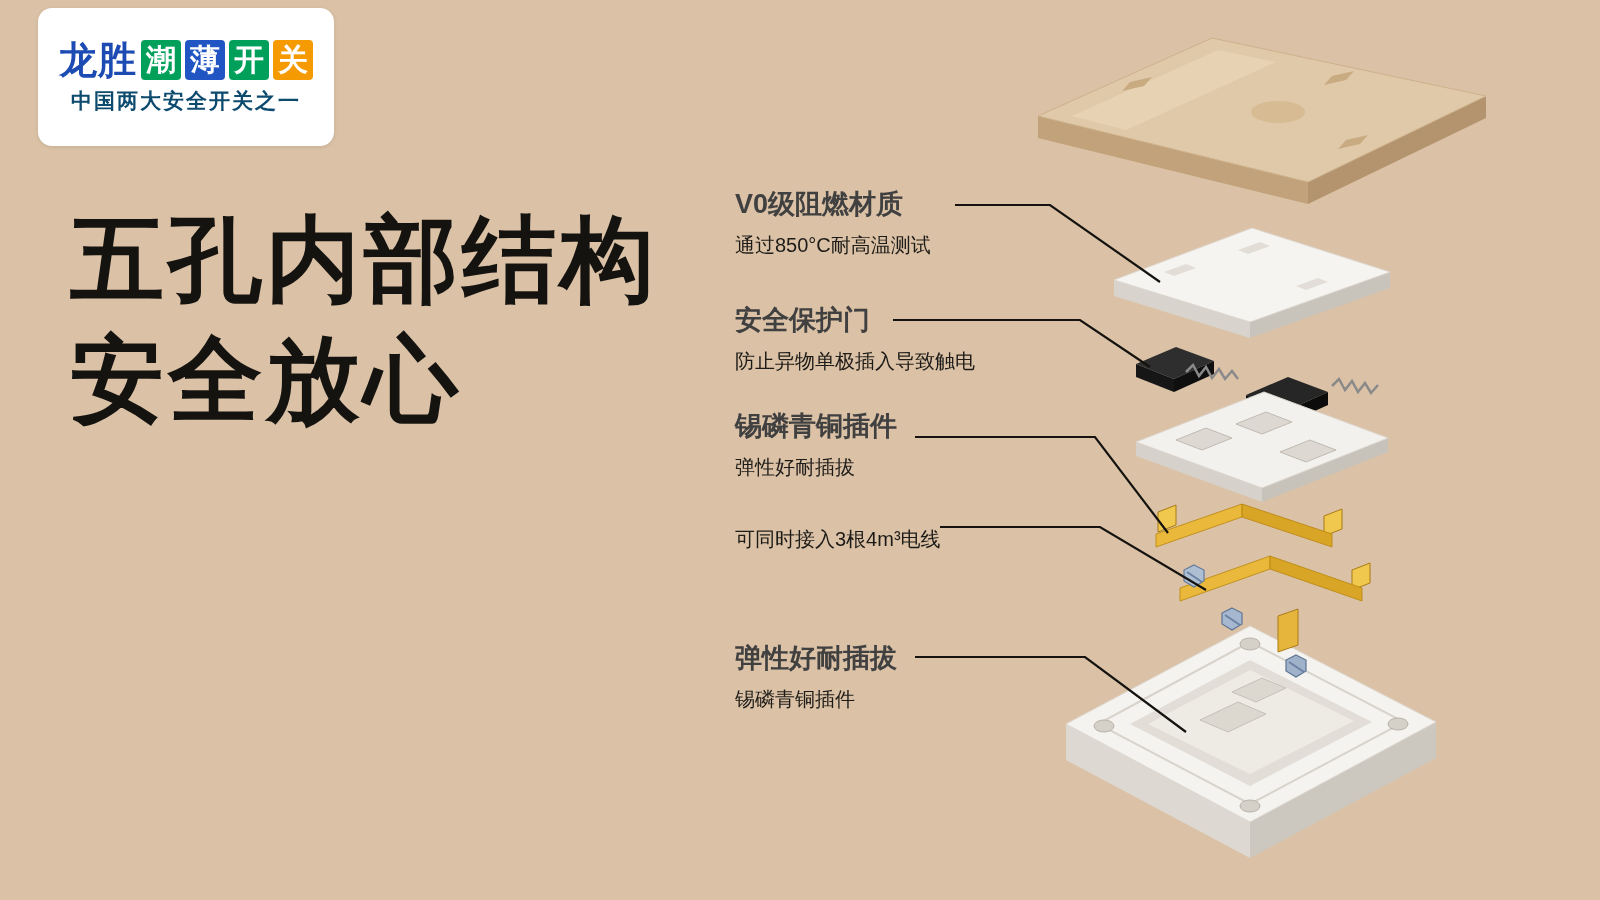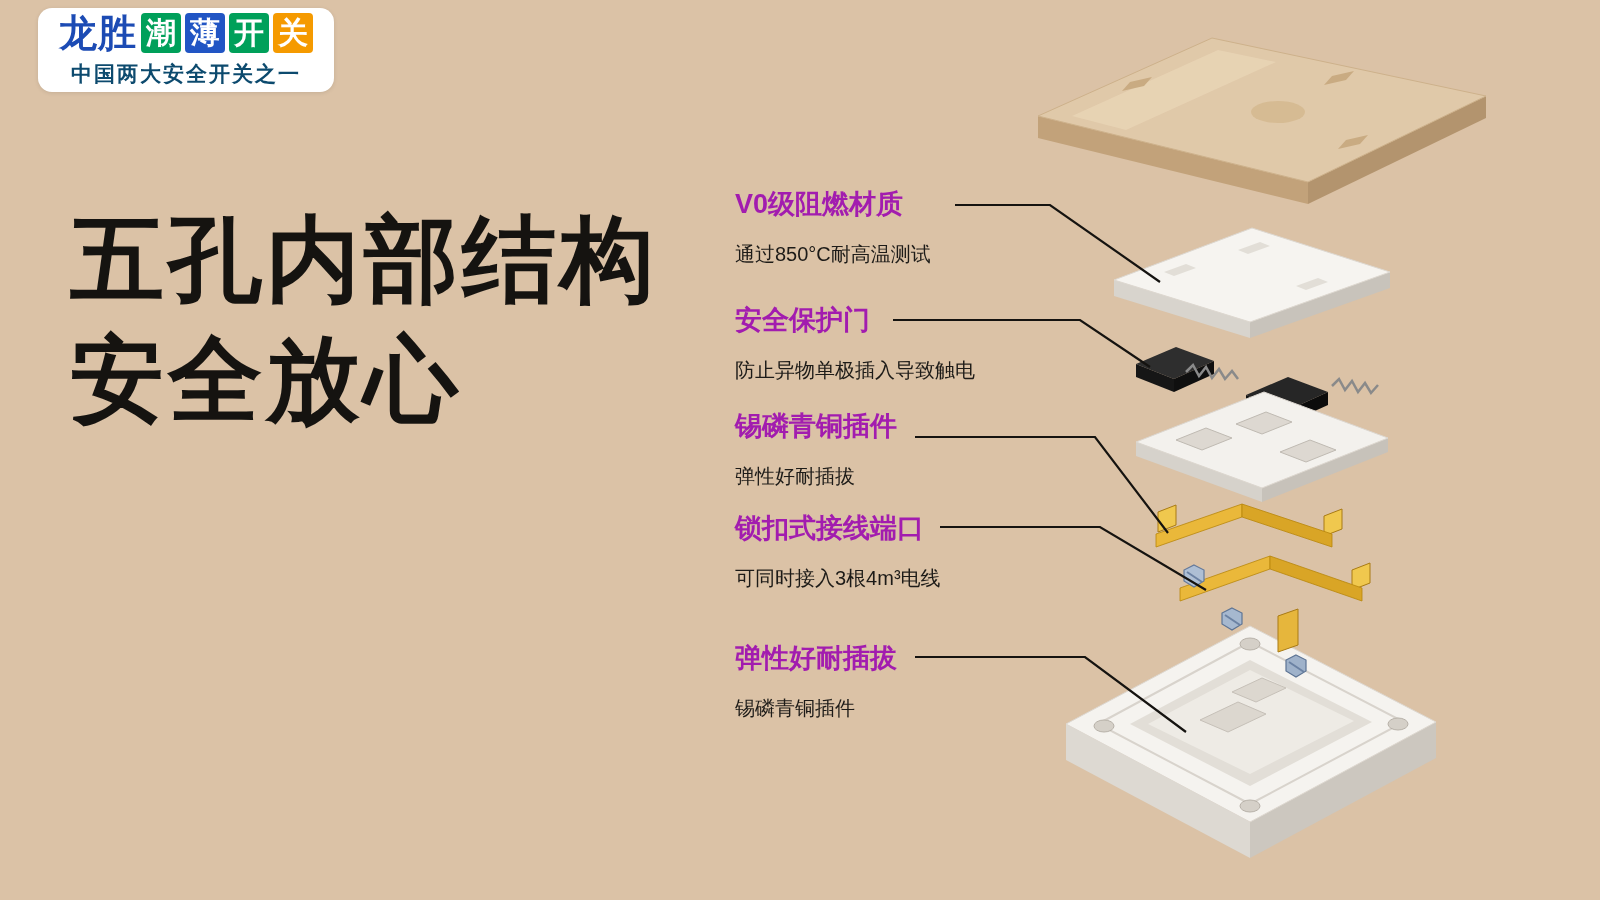--- a/index.html
+++ b/index.html
@@ -3,21 +3,21 @@
 <meta charset="utf-8">
 <style>
   html,body{margin:0;padding:0;background:#dbc2a6;}
   .canvas{
     position:relative;width:1600px;height:900px;overflow:hidden;
     background:#dbc2a6;
     font-family:"Liberation Sans",sans-serif;
   }
   
   .logo-card{
-    position:absolute;left:38px;top:8px;width:296px;height:84px;
+    position:absolute;left:38px;top:8px;width:296px;height:138px;
     background:#ffffff;border-radius:14px;
     display:flex;flex-direction:column;align-items:center;justify-content:center;gap:7px;
     box-shadow:0 1px 4px rgba(0,0,0,.10);
   }
   .logo-row1{display:flex;align-items:center;gap:4px;}
   .logo-brand{font-size:38px;font-weight:800;color:#1c4bb4;letter-spacing:1px;line-height:1;}
   .tile{width:40px;height:40px;display:flex;align-items:center;justify-content:center;
         color:#fff;font-size:30px;font-weight:800;border-radius:4px;line-height:1;}
   .tile-0{background:#00a05a}
   .tile-1{background:#2155c4}
@@ -27,22 +27,22 @@
 
   
   .headline{
     position:absolute;left:70px;top:200px;
     font-size:94px;font-weight:900;color:#151310;
     line-height:1.28;letter-spacing:4px;white-space:nowrap;
   }
 
   
   .callout{position:absolute;left:735px;}
-  .callout-title{font-size:27px;font-weight:800;color:#a21caf;line-height:1.1;}
-  .callout-desc{font-size:20px;color:#1d1b18;margin-top:22px;line-height:1.2;}
+  .callout-title{font-size:27px;font-weight:800;color:#404040;line-height:1.1;}
+  .callout-desc{font-size:20px;color:#1d1b18;margin-top:13px;line-height:1.2;}
   .c1{top:190px}.c2{top:306px}.c3{top:412px}.c4{top:514px}.c5{top:644px}
 
   
   .diagram-svg{position:absolute;left:0;top:0;width:1600px;height:900px;}
 </style>
 </head>
 <body>
 
 <div class="canvas">
 
@@ -156,21 +156,20 @@
   </div>
   <div class="callout c2">
     <div class="callout-title">安全保护门</div>
     <div class="callout-desc">防止异物单极插入导致触电</div>
   </div>
   <div class="callout c3">
     <div class="callout-title">锡磷青铜插件</div>
     <div class="callout-desc">弹性好耐插拔</div>
   </div>
   <div class="callout c4">
-    <div class="callout-title">锁扣式接线端口</div>
     <div class="callout-desc">可同时接入3根4m³电线</div>
   </div>
   <div class="callout c5">
     <div class="callout-title">弹性好耐插拔</div>
     <div class="callout-desc">锡磷青铜插件</div>
   </div>
 
 </div>
 
 </body></html>

